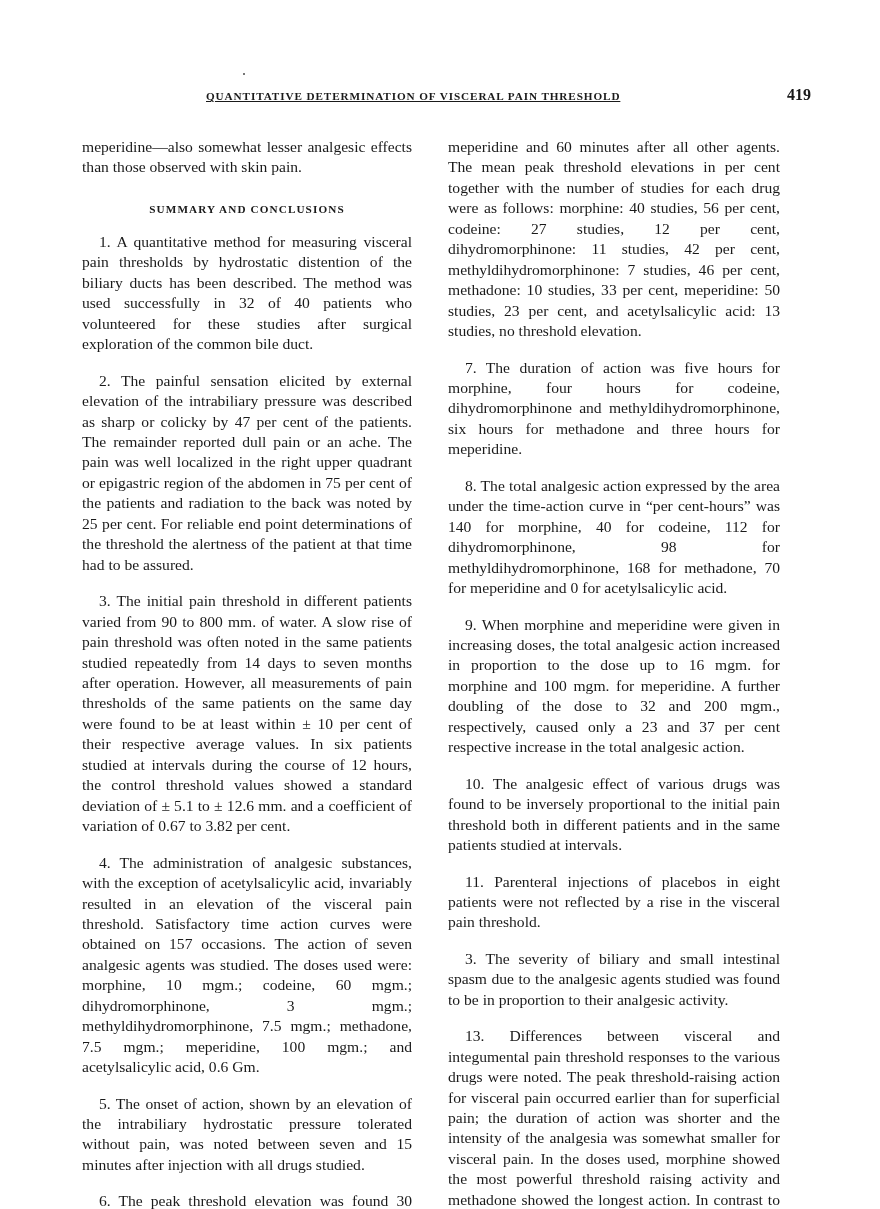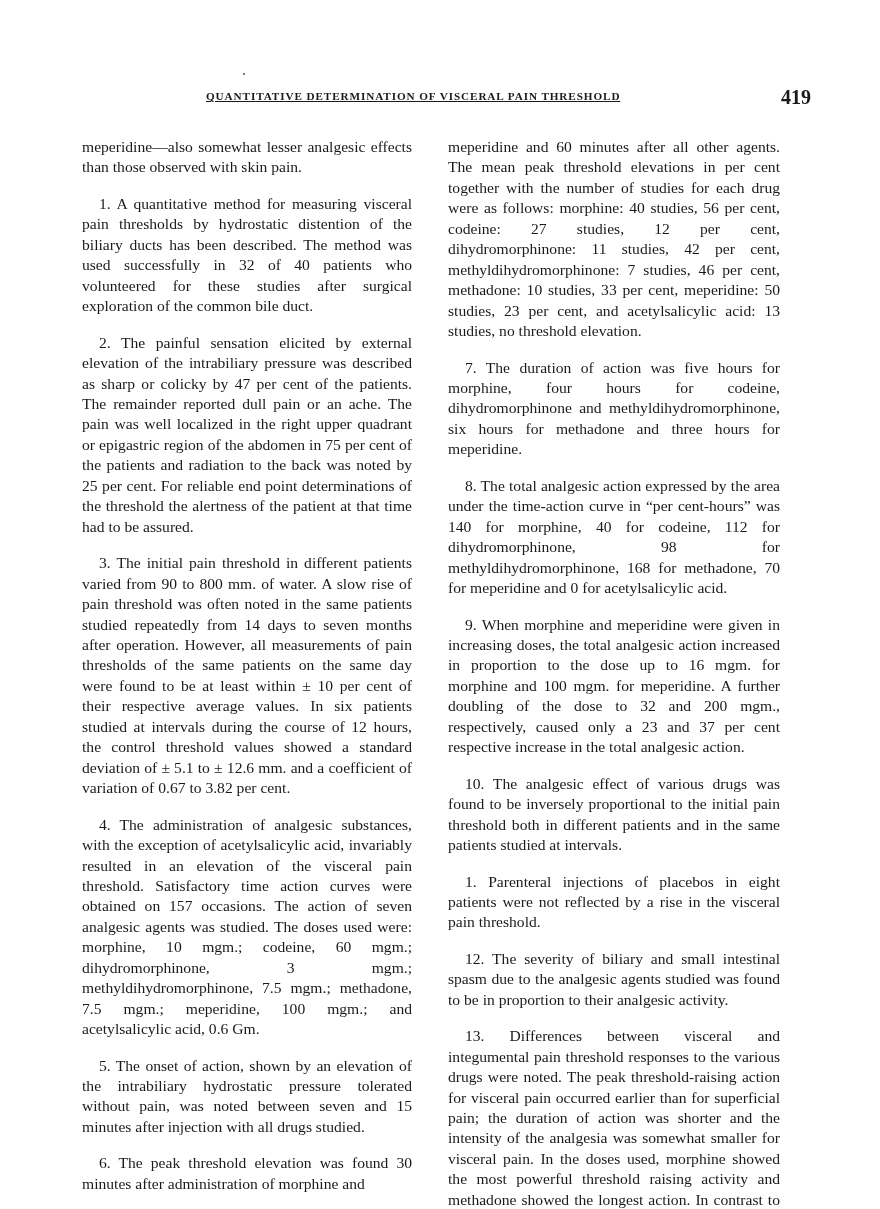--- a/index.html
+++ b/index.html
@@ -8,21 +8,21 @@
     font-family: "Liberation Serif", "DejaVu Serif", serif;
     color: #1a1a1a;
   }
   .speck { position: absolute; left: 243px; top: 73px; width: 2px; height: 2px; background: #777; }
   .running-head {
     position: absolute; left: 206px; top: 88px; width: 605px; height: 20px;
     font-size: 11.2px; letter-spacing: 0.9px; font-weight: bold;
     text-transform: uppercase;
   }
   .running-head .title { position: absolute; left: 0; top: 2px; text-decoration: underline; }
-  .running-head .pageno { position: absolute; right: 0; top: -2px; font-size: 20px; letter-spacing: 0; }
+  .running-head .pageno { position: absolute; right: 0; top: -2px; font-size: 16px; letter-spacing: 0; }
   .col {
     position: absolute; top: 121px;
     font-size: 15.6px; line-height: 20.45px;
     text-align: justify; hyphens: manual;
   }
   .col.left { left: 66px; width: 362px; }
   .col.right { left: 432px; width: 364px; }
   .col p { margin: 16px; text-indent: 17px; }
   .col p.noindent { text-indent: 0; }
   .section-heading {
@@ -35,30 +35,31 @@
 
 <div class="speck"></div>
 
 <div class="running-head">
   <span class="title">Quantitative Determination of Visceral Pain Threshold</span>
   <span class="pageno">419</span>
 </div>
 
 <div class="col left">
   <p class="noindent">meperidine—also somewhat lesser analgesic effects than those observed with skin pain.</p>
+  <div class="section-heading">Summary and Conclusions</div>
   <p>1. A quantitative method for measuring visceral pain thresholds by hydrostatic distention of the biliary ducts has been described.  The method was used successfully in 32 of 40 patients who volunteered for these studies after surgical exploration of the common bile duct.</p>
   <p>2. The painful sensation elicited by external elevation of the intrabiliary pressure was described as sharp or colicky by 47 per cent of the patients. The remainder reported dull pain or an ache. The pain was well localized in the right upper quadrant or epigastric region of the abdomen in 75 per cent of the patients and radiation to the back was noted by 25 per cent.  For reliable end point determinations of the threshold the alertness of the patient at that time had to be assured.</p>
   <p>3. The initial pain threshold in different patients varied from 90 to 800 mm. of water.  A slow rise of pain threshold was often noted in the same patients studied repeatedly from 14 days to seven months after operation.  However, all measurements of pain thresholds of the same patients on the same day were found to be at least within ± 10 per cent of their respective average values.  In six patients studied at intervals during the course of 12 hours, the control threshold values showed a standard deviation of ± 5.1 to ± 12.6 mm. and a coefficient of variation of 0.67 to 3.82 per cent.</p>
   <p>4. The administration of analgesic substances, with the exception of acetylsalicylic acid, invariably resulted in an elevation of the visceral pain threshold.  Satisfactory time action curves were obtained on 157 occasions.  The action of seven analgesic agents was studied.  The doses used were: morphine, 10 mgm.; codeine, 60 mgm.; dihydromorphinone, 3 mgm.; methyldihydromorphinone, 7.5 mgm.; methadone, 7.5 mgm.; meperidine, 100 mgm.; and acetylsalicylic acid, 0.6 Gm.</p>
   <p>5. The onset of action, shown by an elevation of the intrabiliary hydrostatic pressure tolerated without pain, was noted between seven and 15 minutes after injection with all drugs studied.</p>
   <p>6. The peak threshold elevation was found 30 minutes after administration of morphine and</p>
 </div>
 
 <div class="col right">
   <p class="noindent">meperidine and 60 minutes after all other agents. The mean peak threshold elevations in per cent together with the number of studies for each drug were as follows: morphine: 40 studies, 56 per cent, codeine: 27 studies, 12 per cent, dihydromorphinone: 11 studies, 42 per cent, methyldihydromorphinone: 7 studies, 46 per cent, methadone: 10 studies, 33 per cent, meperidine: 50 studies, 23 per cent, and acetylsalicylic acid: 13 studies, no threshold elevation.</p>
   <p>7. The duration of action was five hours for morphine, four hours for codeine, dihydromorphinone and methyldihydromorphinone, six hours for methadone and three hours for meperidine.</p>
   <p>8. The total analgesic action expressed by the area under the time-action curve in “per cent-hours” was 140 for morphine, 40 for codeine, 112 for dihydromorphinone, 98 for methyldihydromorphinone, 168 for methadone, 70 for meperidine and 0 for acetylsalicylic acid.</p>
   <p>9. When morphine and meperidine were given in increasing doses, the total analgesic action increased in proportion to the dose up to 16 mgm. for morphine and 100 mgm. for meperidine.  A further doubling of the dose to 32 and 200 mgm., respectively, caused only a 23 and 37 per cent respective increase in the total analgesic action.</p>
   <p>10. The analgesic effect of various drugs was found to be inversely proportional to the initial pain threshold both in different patients and in the same patients studied at intervals.</p>
-  <p>1. Parenteral injections of placebos in eight patients were not reflected by a rise in the visceral pain threshold.</p>
-  <p>12. The severity of biliary and small intestinal spasm due to the analgesic agents studied was found to be in proportion to their analgesic activity.</p>
+  <p>11. Parenteral injections of placebos in eight patients were not reflected by a rise in the visceral pain threshold.</p>
+  <p>3. The severity of biliary and small intestinal spasm due to the analgesic agents studied was found to be in proportion to their analgesic activity.</p>
   <p>13. Differences between visceral and integumental pain threshold responses to the various drugs were noted.  The peak threshold-raising action for visceral pain occurred earlier than for superficial pain; the duration of action was shorter and the intensity of the analgesia was somewhat smaller for visceral pain.  In the doses used, morphine showed the most powerful threshold raising activity and methadone showed the longest action. In contrast to integumental pain, acetylsalicylic acid had no analgesic activity for visceral pain.</p>
 </div>
 
 </body></html>

